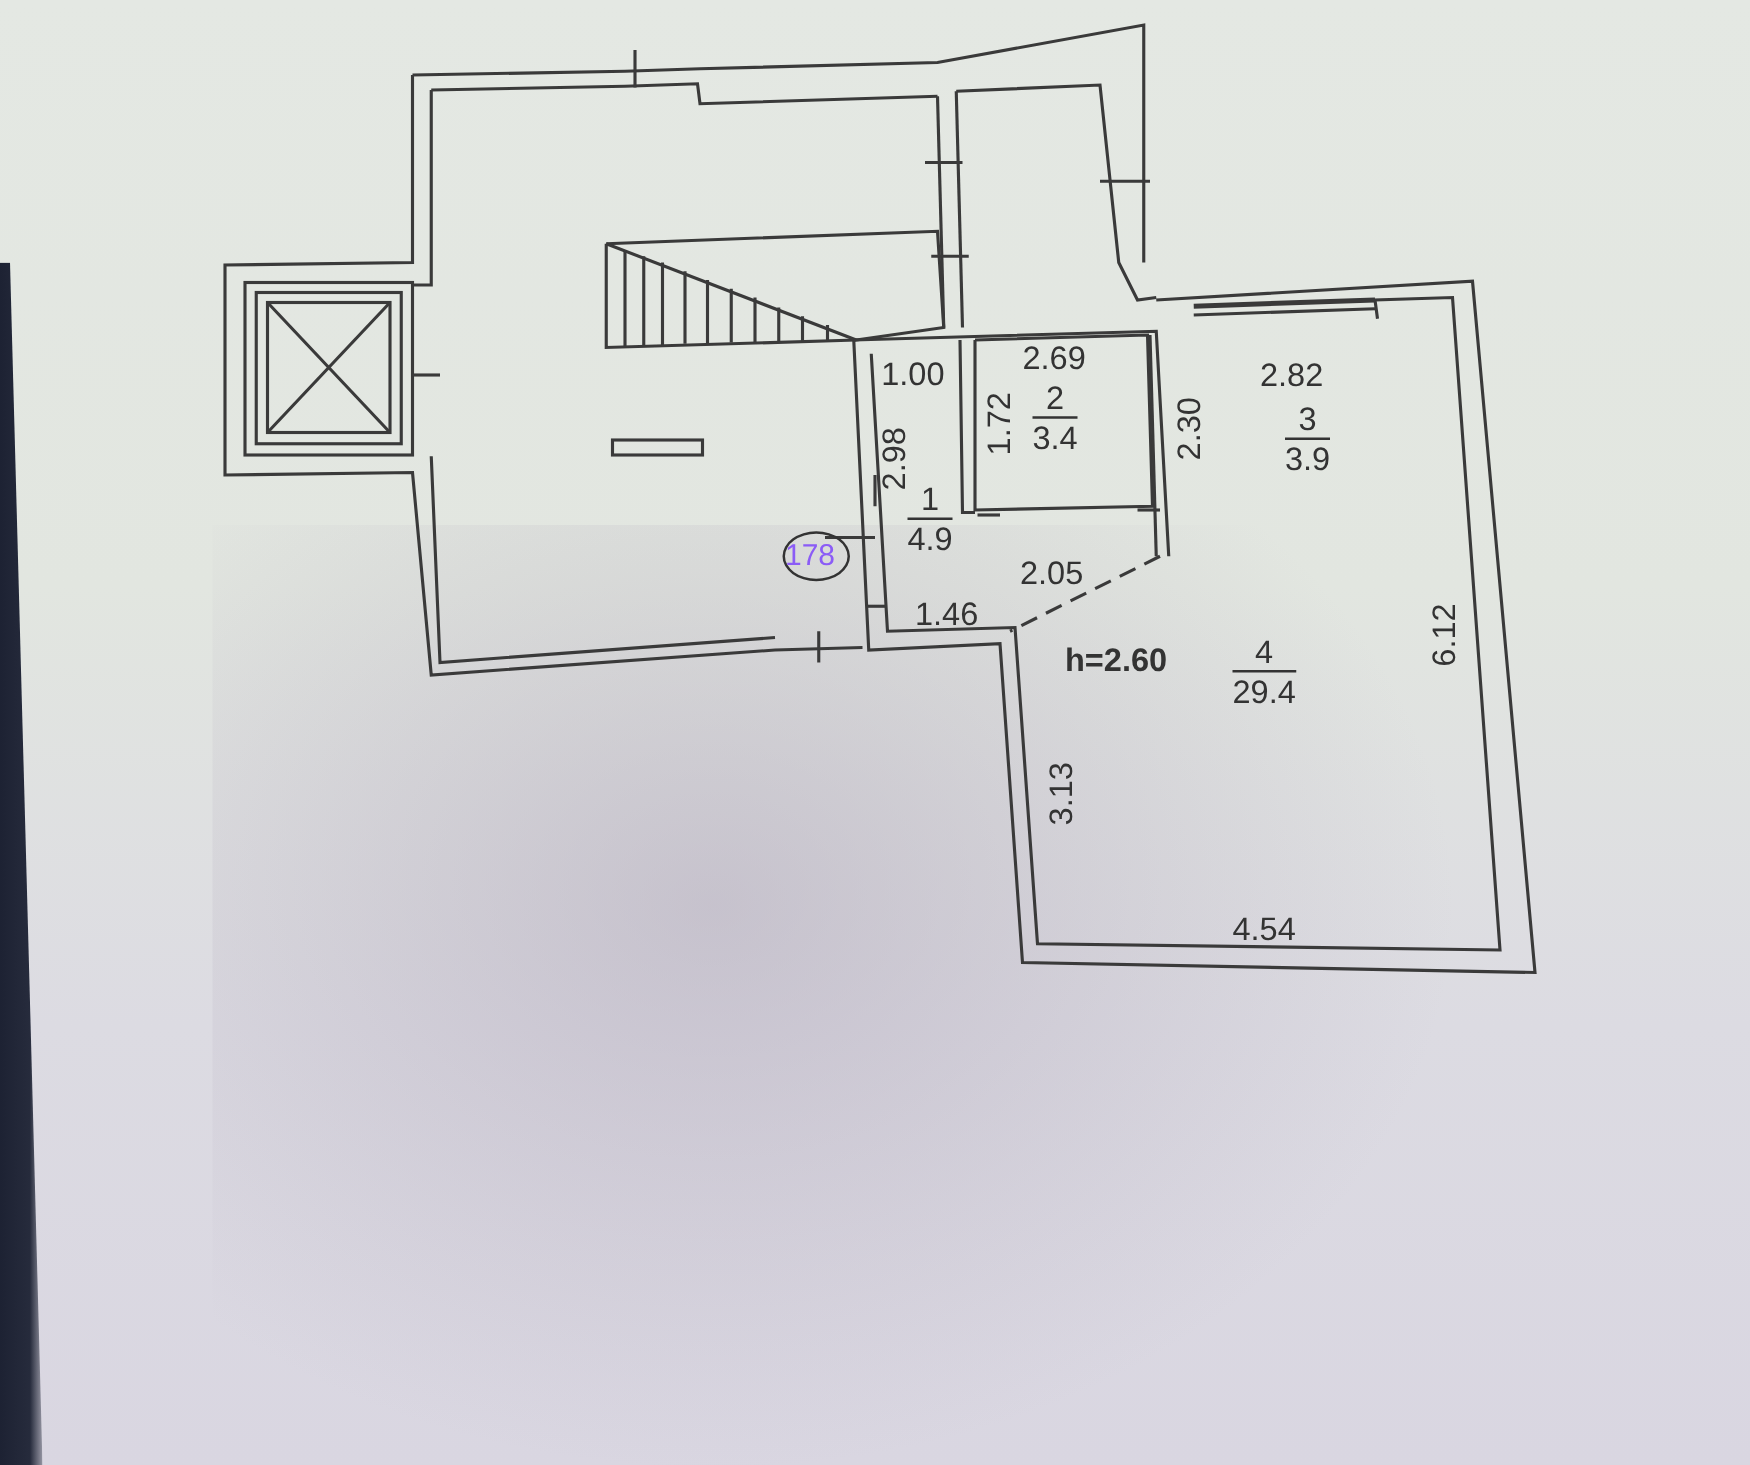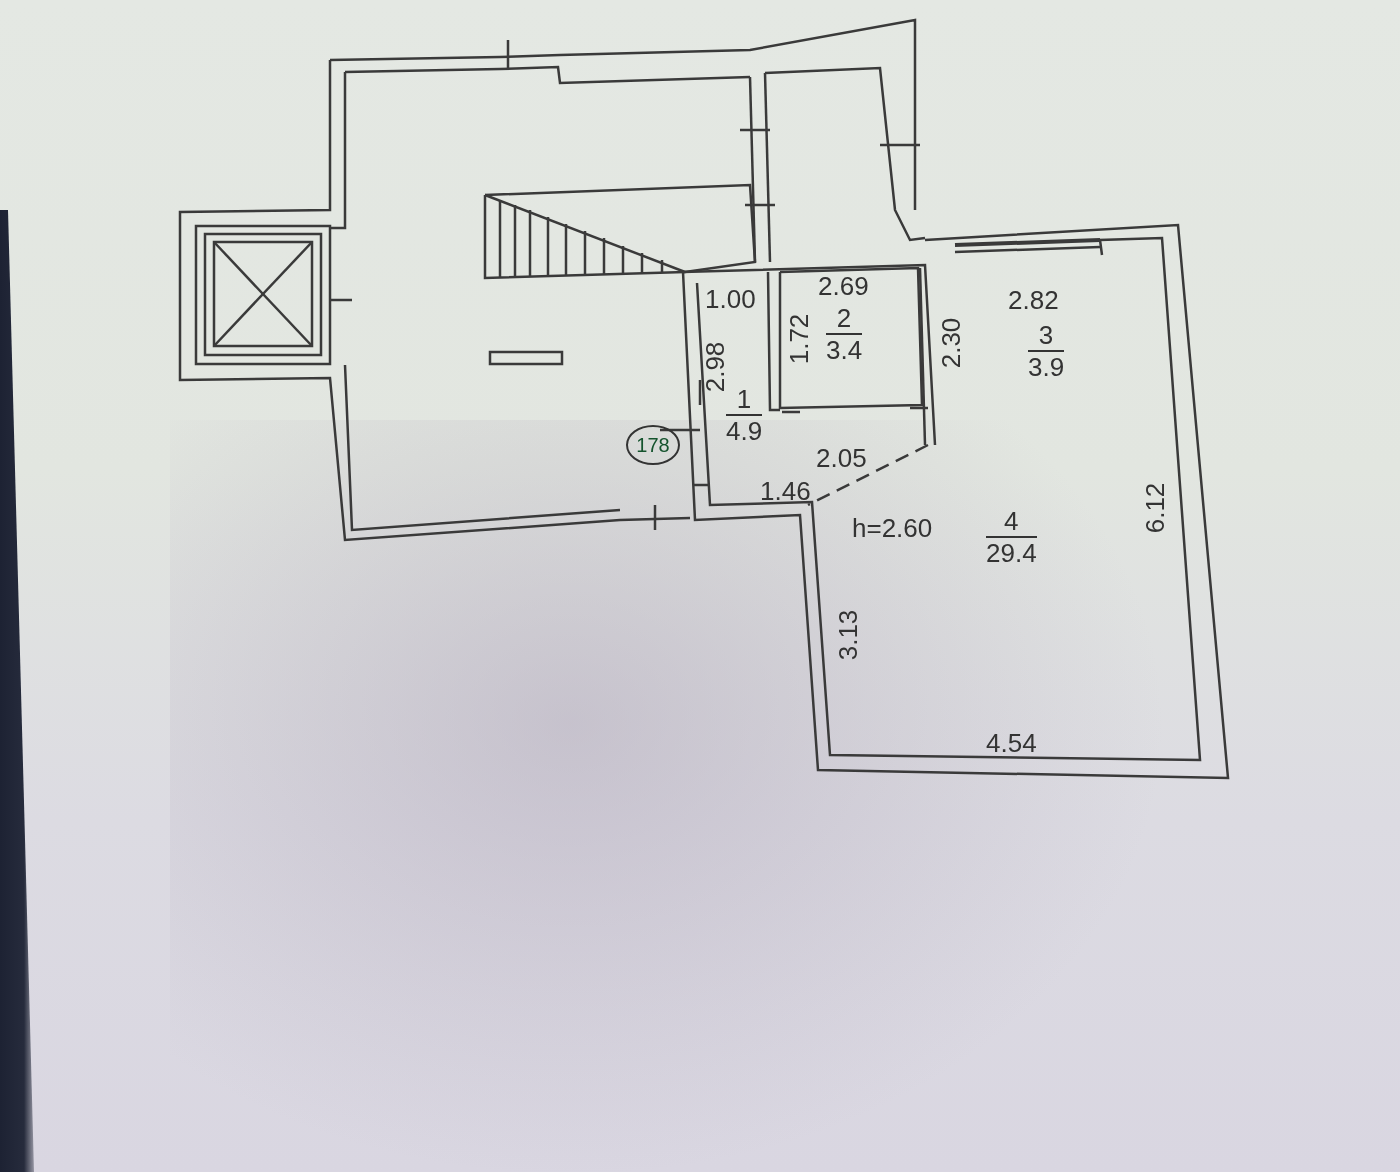--- a/index.html
+++ b/index.html
@@ -19,21 +19,21 @@
     clip-path: polygon(0 0, 8px 0, 34px 100%, 0 100%);
   }
   svg.plan { position:absolute; left:0; top:0; }
   .lbl { position:absolute; color:#333; font-size:26px; line-height:1; white-space:nowrap; }
   .rot { transform: rotate(-90deg); transform-origin: center center; }
   .room-num { position:absolute; text-align:center; color:#333; font-size:26px; line-height:1; }
   .room-num .n { display:block; padding:0 4px 2px; border-bottom:2px solid #333; }
   .room-num .a { display:block; padding-top:2px; }
   .marker {
     position:absolute; width:50px; height:36px; border:2px solid #333; border-radius:50%;
-    text-align:center; line-height:36px; font-size:20px; color:#14532d;
+    text-align:left; line-height:36px; font-size:24px; color:#8b5cf6;
   }
 </style>
 </head>
 <body>
 
 <div class="shadow"></div>
 <div class="bezel"></div>
 
 <svg class="plan" width="1400" height="1172" fill="none" stroke="#3a3a3a" stroke-width="2.5" stroke-linejoin="miter">
 
@@ -93,30 +93,30 @@
     <polyline points="920,268 925,445"></polyline>
 
     <line x1="928" y1="445" x2="808" y2="505" stroke-dasharray="14,8"></line>
     <line x1="700" y1="380" x2="700" y2="405"></line>
     <line x1="693" y1="485" x2="708" y2="485"></line>
   </g>
 </svg>
 
 <div class="lbl" style="left:705px;top:286px;">1.00</div>
 <div class="lbl rot" style="left:690px;top:354px;">2.98</div>
-<div class="lbl" style="left:760px;top:478px;">1.46</div>
+<div class="lbl" style="left:732px;top:478px;">1.46</div>
 <div class="lbl" style="left:818px;top:273px;">2.69</div>
 <div class="lbl rot" style="left:774px;top:326px;">1.72</div>
 <div class="lbl" style="left:816px;top:412px;margin-top:33px;">2.05</div>
 <div class="lbl rot" style="left:926px;top:330px;">2.30</div>
 <div class="lbl" style="left:1008px;top:266px;margin-top:21px;">2.82</div>
 <div class="lbl rot" style="left:1130px;top:495px;">6.12</div>
 <div class="lbl rot" style="left:823px;top:622px;">3.13</div>
 <div class="lbl" style="left:986px;top:730px;">4.54</div>
-<div class="lbl" style="left:852px;top:515px;">h=2.60</div>
+<div class="lbl" style="left:852px;top:515px;font-weight:bold;">h=2.60</div>
 
 <div class="room-num" style="left:726px;top:386px;">
   <span class="n">1</span>
   <span class="a">4.9</span>
 </div>
 <div class="room-num" style="left:826px;top:305px;">
   <span class="n">2</span>
   <span class="a">3.4</span>
 </div>
 <div class="room-num" style="left:1028px;top:322px;">

